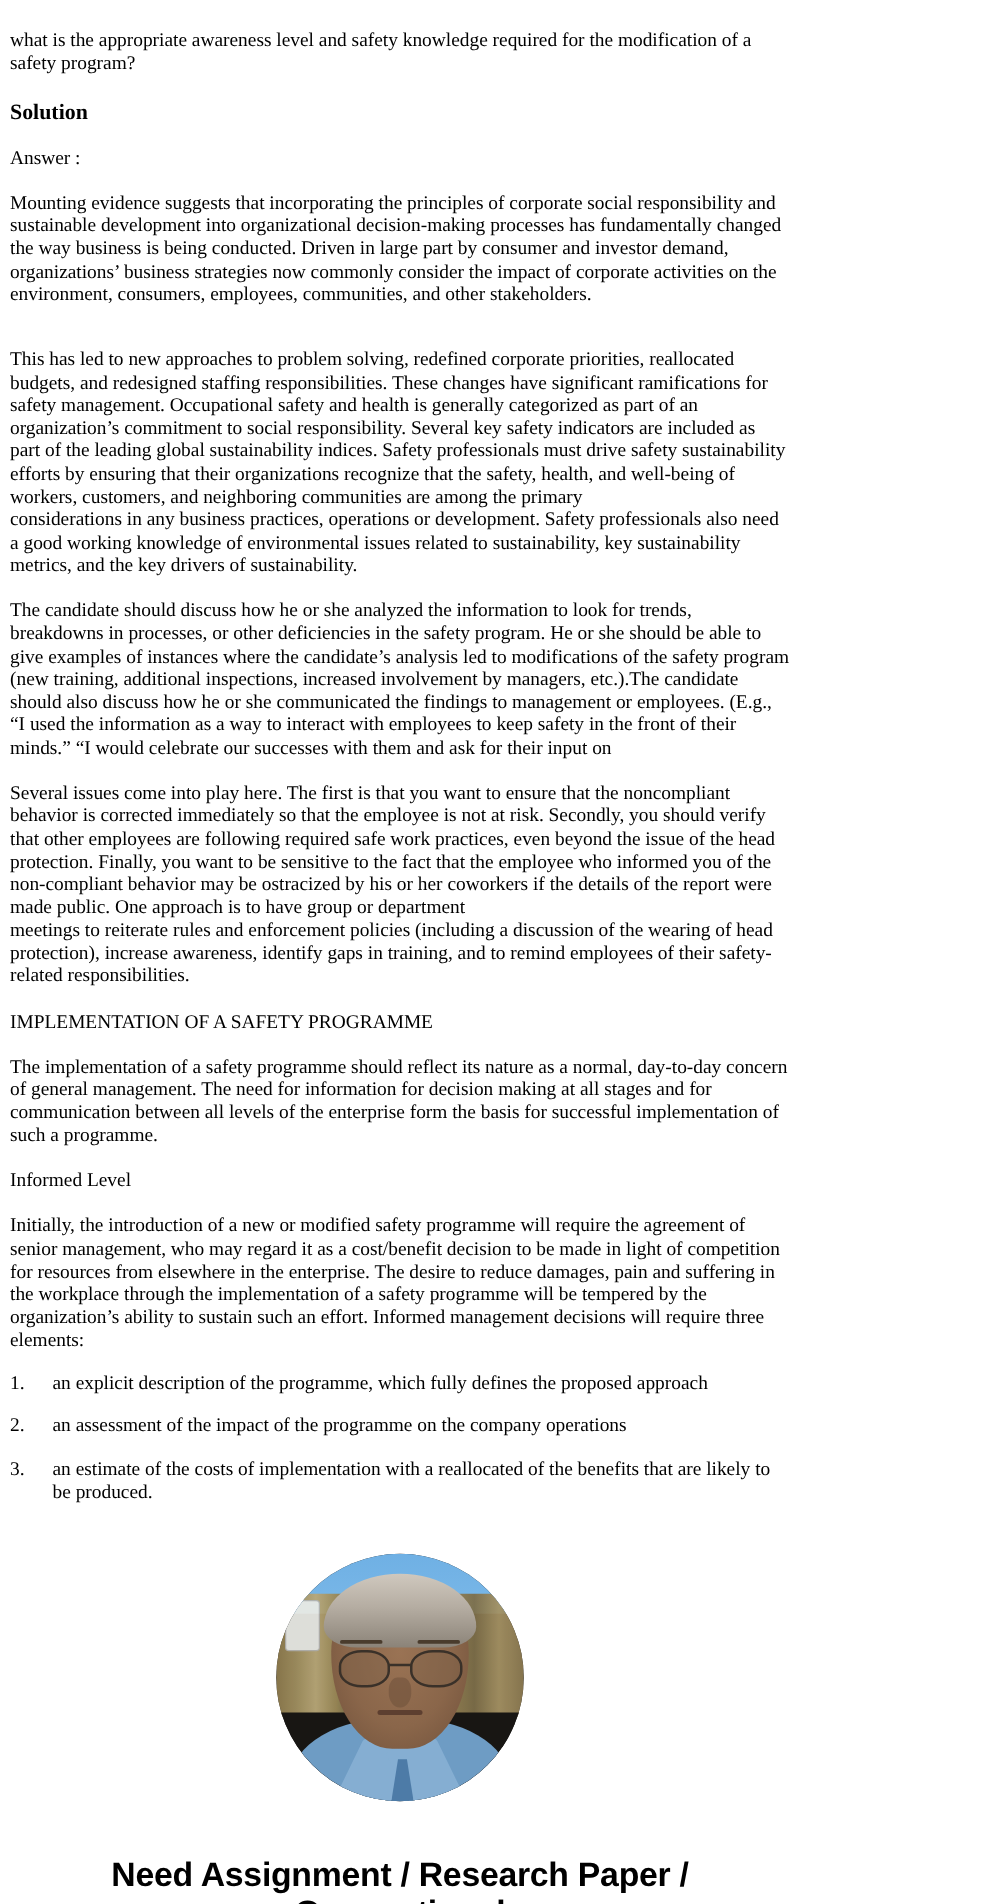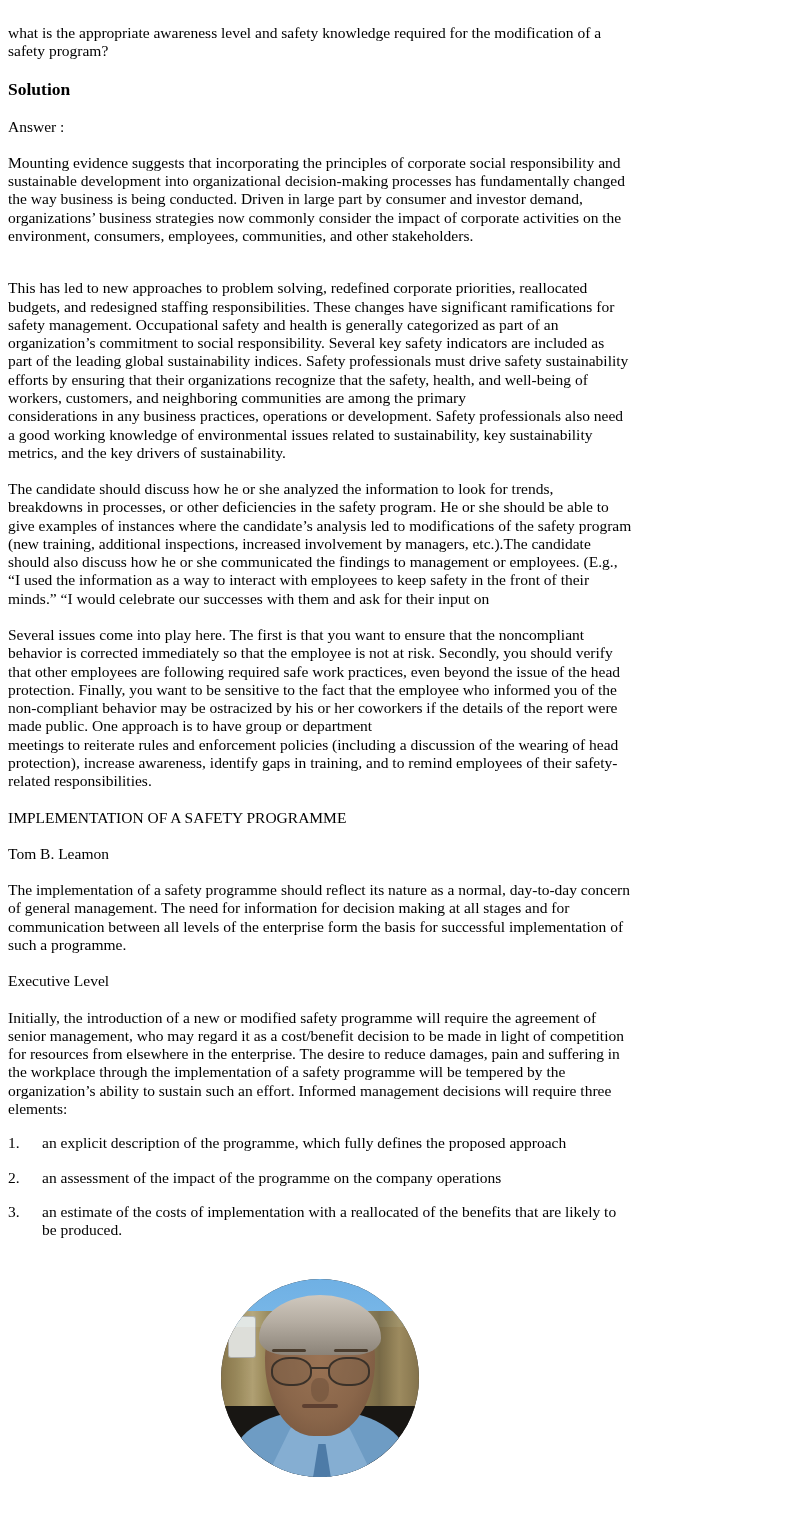--- a/index.html
+++ b/index.html
@@ -235,25 +235,24 @@
 
   <p class="body-text">The candidate should discuss how he or she analyzed the information to look for trends, breakdowns in processes, or other deficiencies in the safety program. He or she should be able to give examples of instances where the candidate’s analysis led to modifications of the safety program (new training, additional inspections, increased involvement by managers, etc.).The candidate should also discuss how he or she communicated the findings to management or employees. (E.g., “I used the information as a way to interact with employees to keep safety in the front of their minds.” “I would celebrate our successes with them and ask for their input on</p>
 
 
   <p class="body-text">Several issues come into play here. The first is that you want to ensure that the noncompliant behavior is corrected immediately so that the employee is not at risk. Secondly, you should verify that other employees are following required safe work practices, even beyond the issue of the head protection. Finally, you want to be sensitive to the fact that the employee who informed you of the non-compliant behavior may be ostracized by his or her coworkers if the details of the report were made public. One approach is to have group or department</p>
 
   <p class="body-text tight-follow">meetings to reiterate rules and enforcement policies (including a discussion of the wearing of head protection), increase awareness, identify gaps in training, and to remind employees of their safety-related responsibilities.</p>
 
   <p class="body-text">IMPLEMENTATION OF A SAFETY PROGRAMME</p>
 
-  <p class="body-text">Tom B. Leamon</p>
 
   <p class="body-text">The implementation of a safety programme should reflect its nature as a normal, day-to-day concern of general management. The need for information for decision making at all stages and for communication between all levels of the enterprise form the basis for successful implementation of such a programme.</p>
 
-  <p class="body-text">Executive Level</p>
+  <p class="body-text">Informed Level</p>
 
   <p class="body-text">Initially, the introduction of a new or modified safety programme will require the agreement of senior management, who may regard it as a cost/benefit decision to be made in light of competition for resources from elsewhere in the enterprise. The desire to reduce damages, pain and suffering in the workplace through the implementation of a safety programme will be tempered by the organization’s ability to sustain such an effort. Informed management decisions will require three elements:</p>
 
   <ol class="elements-list">
     <li>
       <span class="num">1.</span>
       <span class="txt">an explicit description of the programme, which fully defines the proposed approach</span>
     </li>
     <li>
       <span class="num">2.</span>

